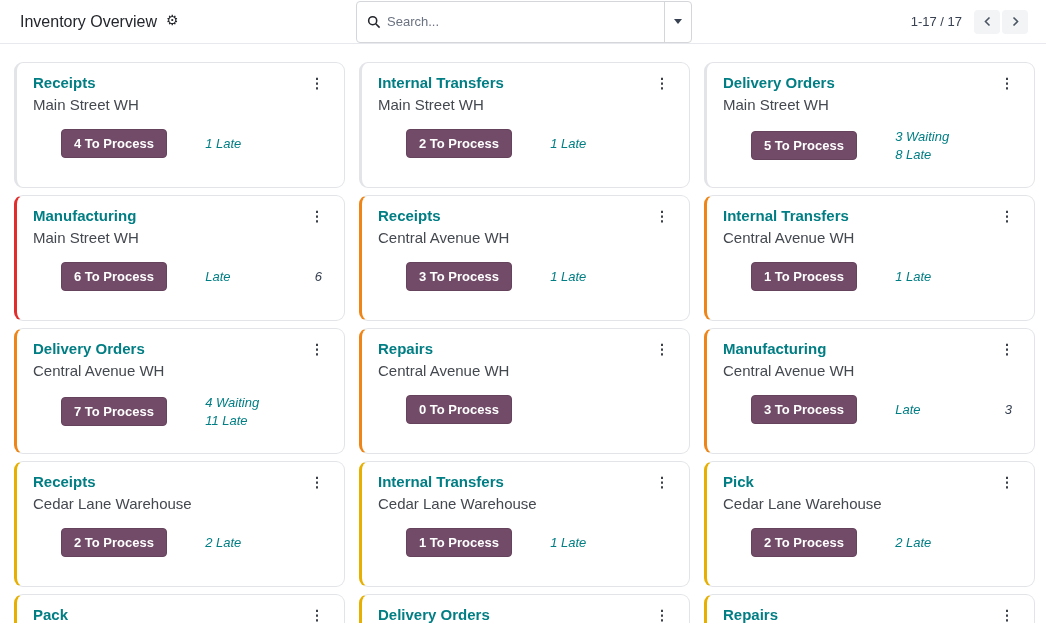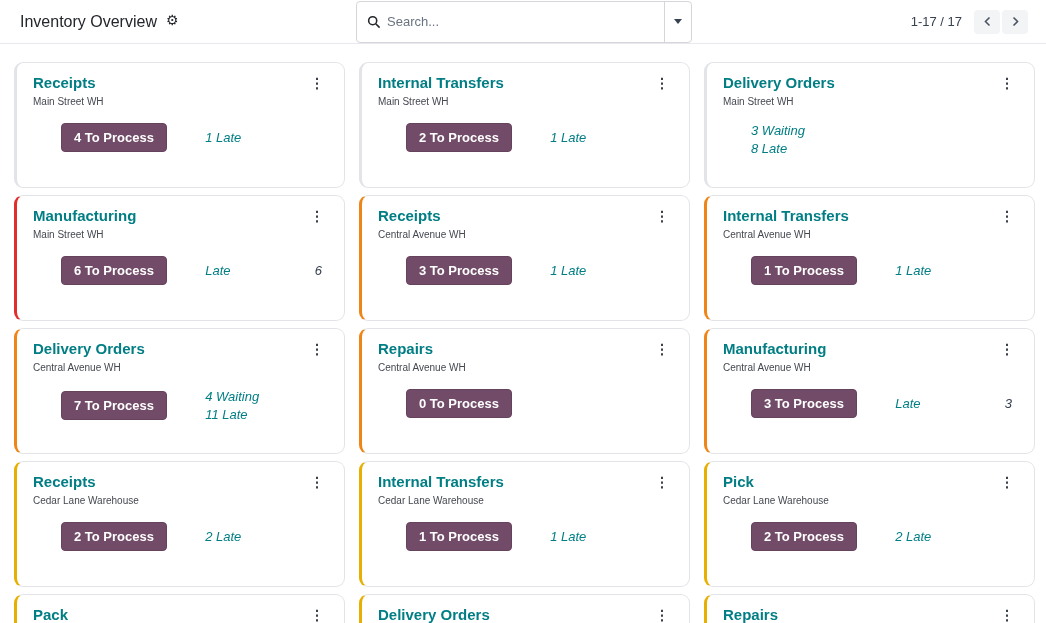--- a/index.html
+++ b/index.html
@@ -32,21 +32,21 @@
 
   
   .grid { display: grid; grid-template-columns: repeat(3, 1fr); column-gap: 14px;
     row-gap: 7px; padding: 18px 11px 0 14px; grid-auto-rows: 126px; }
   .card { position: relative; background: #fff; border: 1px solid #e2e4e8;
     border-left-width: 3px; border-radius: 9px; padding: 11px 16px 12px 16px; overflow: hidden; }
   .card-head { display: flex; align-items: flex-start; justify-content: space-between; }
   .card-title { font-size: 15px; font-weight: 600; color: var(--teal); cursor: pointer; line-height: 1.25; }
   .kebab { border: none; background: none; color: #3b4048; font-size: 14px; font-weight: 700;
     cursor: pointer; line-height: 1; padding: 2px 4px; letter-spacing: 0; }
-  .card-sub { font-size: 10px; color: #44484f; margin-top: 3px; }
+  .card-sub { font-size: 15px; color: #44484f; margin-top: 3px; }
   .card-body { display: flex; align-items: center; margin-top: 16px; margin-left: 28px; }
   .btn-col { flex: 0 0 54%; }
   .process-btn { background: var(--btn-bg); border: 1px solid var(--btn-border); color: #fff;
     font-size: 13px; font-weight: 700; padding: 6px 12px; border-radius: 4px; cursor: pointer;
     font-family: inherit; }
   .status-col { flex: 1; display: flex; flex-direction: column; gap: 3px; font-style: italic; }
   .status-line { font-size: 13px; color: var(--teal); cursor: pointer; }
   .status-split { display: flex; align-items: center; font-size: 13px; }
   .status-split .lbl { color: var(--teal); cursor: pointer; }
   .status-split .val { margin-left: auto; color: #374151; padding-right: 6px; }
@@ -115,20 +115,21 @@
         </div>
       </div>
     </article>
     <article class="card" style="border-left-color: rgb(226, 228, 232);">
       <div class="card-head">
         <span class="card-title">Delivery Orders</span>
         <button class="kebab">⋮</button>
       </div>
       <div class="card-sub">Main Street WH</div>
       <div class="card-body">
+        <div class="btn-col"><button class="process-btn">5 To Process</button></div>
         <div class="status-col">
           <span class="status-line">3 Waiting</span>
           <span class="status-line">8 Late</span>
         </div>
       </div>
     </article>
     <article class="card" style="border-left-color: rgb(227, 44, 44);">
       <div class="card-head">
         <span class="card-title">Manufacturing</span>
         <button class="kebab">⋮</button>

